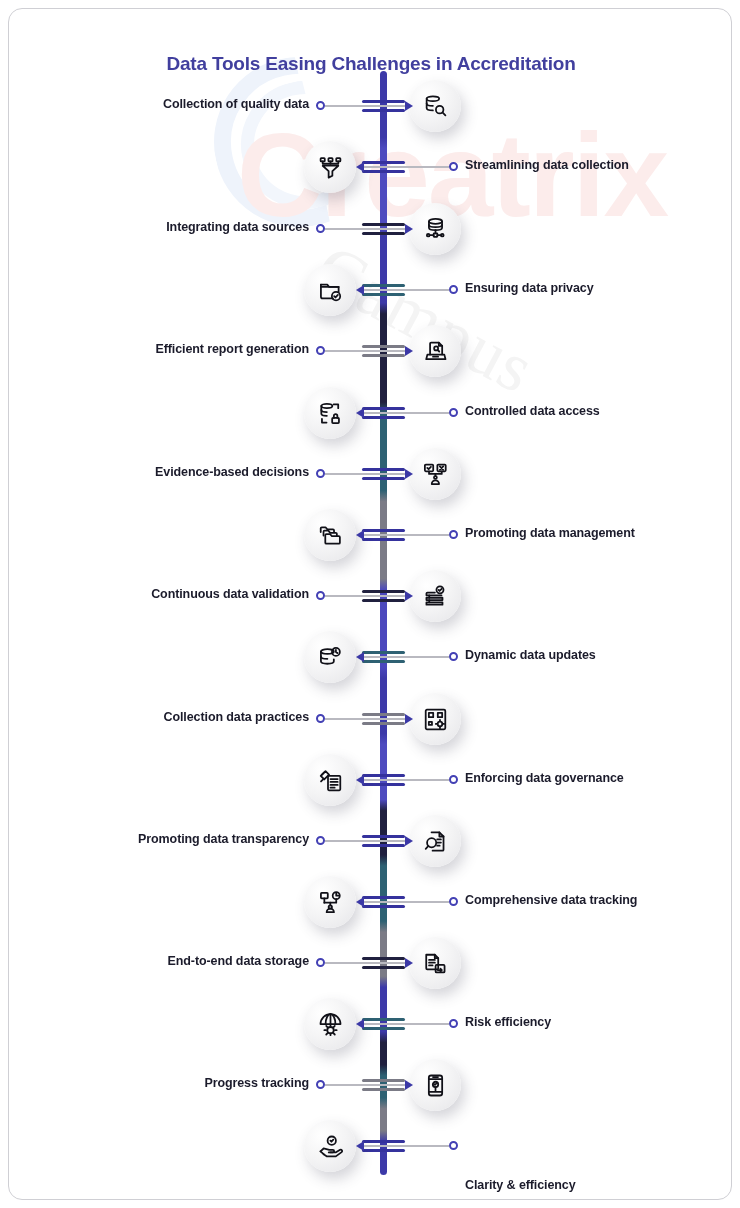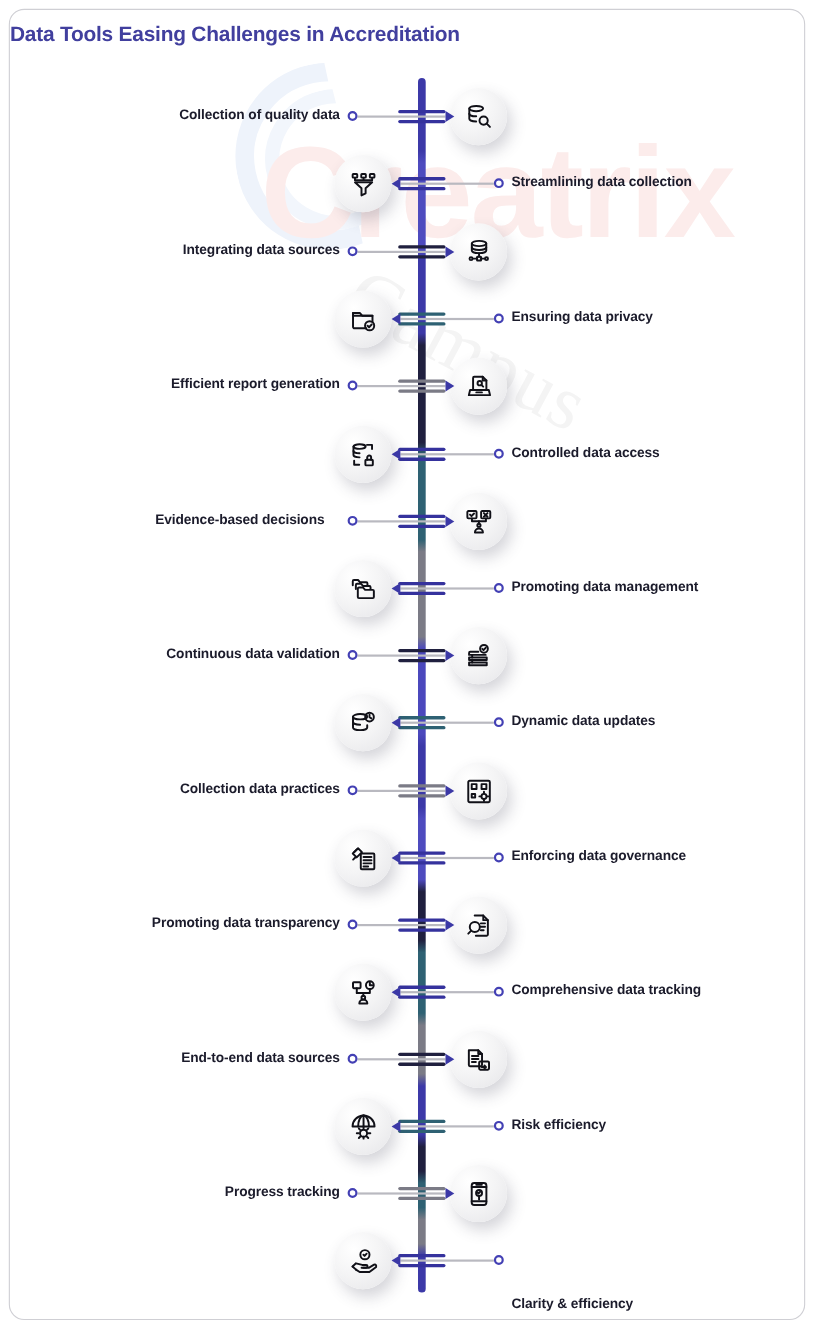--- a/index.html
+++ b/index.html
@@ -63,23 +63,23 @@
     font-size:70px;
     color:#f4f4f4;
     font-family:"Liberation Serif", serif;
     transform:rotate(28deg);
     letter-spacing:1px;
   }
 
   
   #title {
     position:absolute;
-    left:0; top:12px;
+    left:0; top:44px;
     width:724px;
-    text-align:left;
+    text-align:center;
     font-size:19px;
     font-weight:bold;
     color:#413f9e;
     letter-spacing:-0.2px;
   }
 
   
   #spine {
     position:absolute;
     left:371px;
@@ -336,21 +336,21 @@
             <path d="M16.2 4.3l3.2 3.2M19.4 4.3l-3.2 3.2"></path>
             <path d="M5.8 9v2.4h12.2V9"></path>
             <path d="M11.9 11.4v2.2"></path>
             <circle cx="11.9" cy="14.9" r="1.4"></circle>
             <path d="M8.4 21.2c0-2 1.6-3.5 3.5-3.5s3.5 1.5 3.5 3.5z"></path>
           </svg>
         </div>
         <div class="conn" style="left: 316px; width: 80px;"></div>
         <div class="arrow right" style="left: 396px;"></div>
         <div class="dot" style="left: 307px;"></div>
-        <div class="label l" style="right: 438px; text-align: right;">Evidence-based decisions</div>
+        <div class="label l" style="right: 424px; text-align: right;">Evidence-based decisions</div>
       </div>
       <div class="row" style="top: 526px;">
         <div class="cap top "></div>
         <div class="cap bot "></div>
         <div class="bubble" style="left: 295px;">
           <svg viewBox="0 0 24 24">
             <path d="M2.6 8.7V5.1a1 1 0 0 1 1-1h3.6L9 6.1h5.4a1 1 0 0 1 1 1v1.6"></path>
             <path d="M5.3 12V8.4a1 1 0 0 1 1-1h3.6l1.8 2h5.4a1 1 0 0 1 1 1V12"></path>
             <path d="M8 19.9a1 1 0 0 1-1-1v-7.2a1 1 0 0 1 1-1h3.6l1.8 2h6.6a1 1 0 0 1 1 1v5.2a1 1 0 0 1-1 1z"></path>
           </svg>
@@ -473,21 +473,21 @@
             <path d="M3.1 3.6h8.2l3.3 3.3v9.7a1 1 0 0 1-1 1H4.1a1 1 0 0 1-1-1z"></path>
             <path d="M11.3 3.6v3.3h3.3"></path>
             <path d="M5.8 8.6h5.6M5.8 11.2h5.6M5.8 13.8h3.4"></path>
             <path d="M13.1 13.4h6.6a1 1 0 0 1 1 1v5.2a1 1 0 0 1-1 1h-6.6a1 1 0 0 1-1-1v-5.2a1 1 0 0 1 1-1z"></path>
             <path d="M14.2 18.3h3.9l-1.4-1.4M18.1 18.3l-1.4 1.4"></path>
           </svg>
         </div>
         <div class="conn" style="left: 316px; width: 80px;"></div>
         <div class="arrow right" style="left: 396px;"></div>
         <div class="dot" style="left: 307px;"></div>
-        <div class="label l" style="right: 424px; text-align: right;">End-to-end data sources</div>
+        <div class="label l" style="right: 424px; text-align: right;">End-to-end data storage</div>
       </div>
       <div class="row" style="top: 1015px;">
         <div class="cap top teal"></div>
         <div class="cap bot teal"></div>
         <div class="bubble" style="left: 295px;">
           <svg viewBox="0 0 24 24">
             <path d="M2.4 11.6a9.6 9.6 0 0 1 19.2 0z"></path>
             <path d="M12 2v9.6"></path>
             <path d="M7.3 11.6c0-5.3 2.1-9.6 4.7-9.6s4.7 4.3 4.7 9.6"></path>
             <circle cx="12" cy="17.5" r="3.1"></circle>

